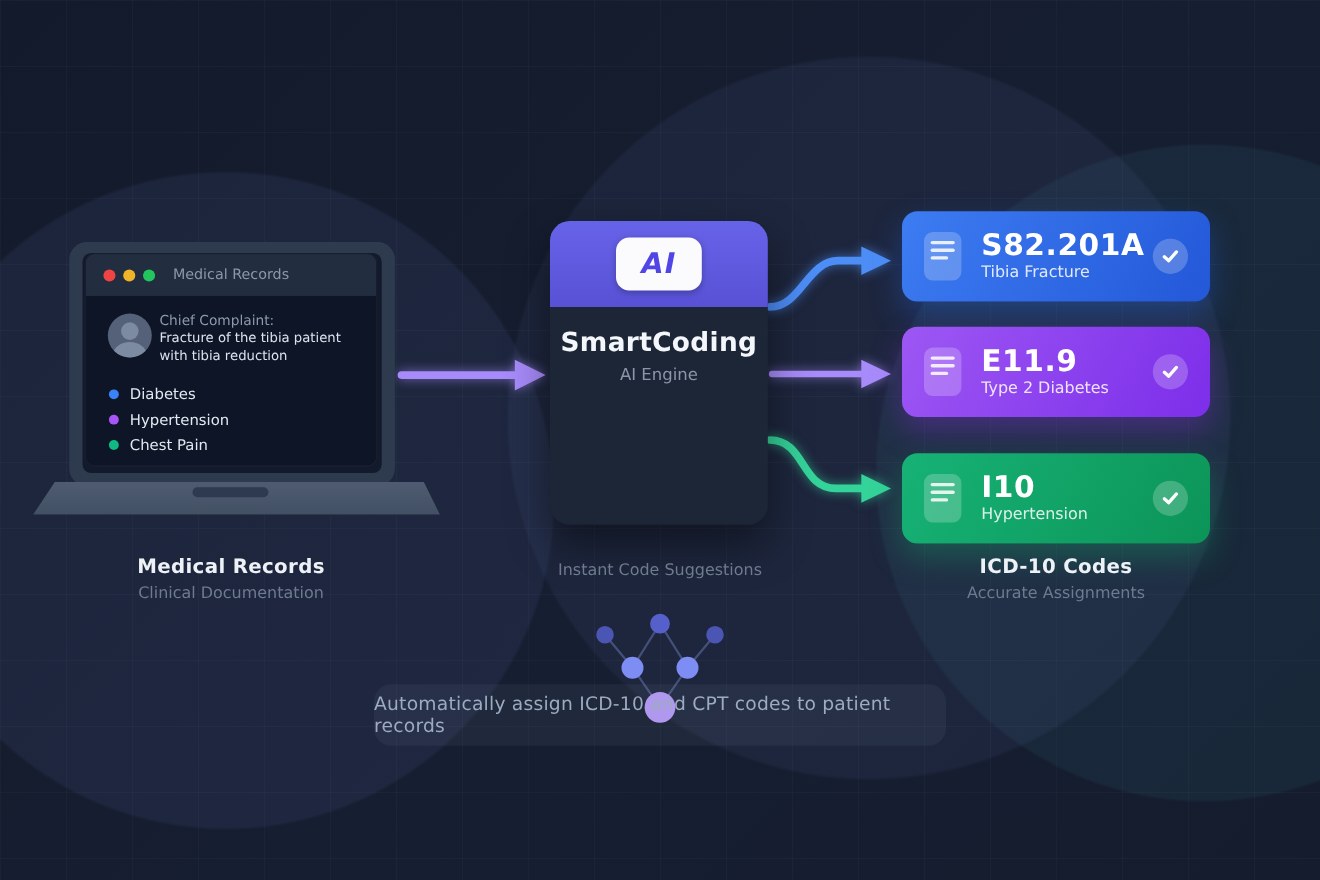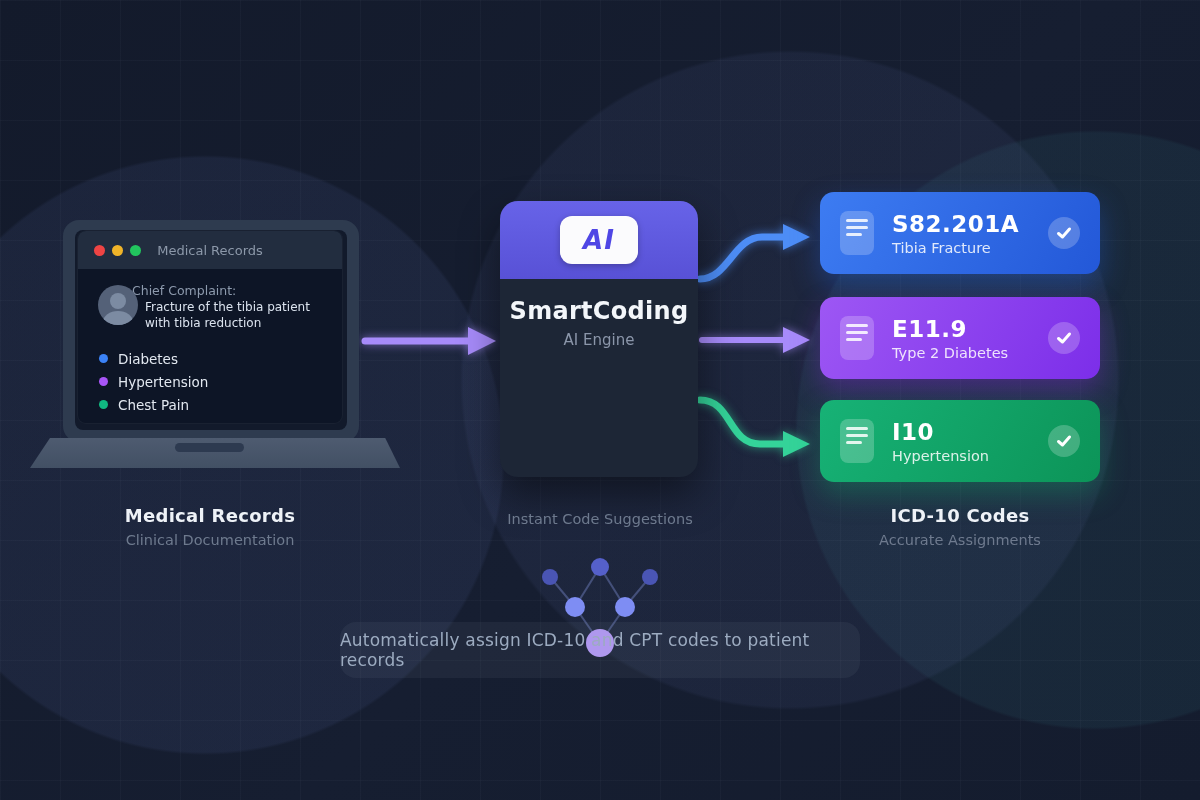--- a/index.html
+++ b/index.html
@@ -23,21 +23,21 @@
   .laptop-screen{position:absolute;left:12px;top:10px;width:272px;height:200px;background:#121a2b;border-radius:8px;}
   .window{position:absolute;left:78px;top:231px;width:264px;height:192px;background:#0d1526;border-radius:8px;overflow:hidden;box-shadow:0 0 0 1px rgba(255,255,255,0.03);}
   .titlebar{height:38px;background:#222d3f;display:flex;align-items:center;position:relative;}
   .dot{width:11px;height:11px;border-radius:50%;margin-left:7px;}
   .dot:first-child{margin-left:16px;}
   .win-title{position:absolute;left:0;right:0;text-align:center;color:#8c98a9;font-size:13px;}
   .win-body{padding:14px 16px 0 16px;position:relative;}
   .avatar{position:absolute;left:20px;top:16px;width:40px;height:40px;border-radius:50%;background:#546178;overflow:hidden;}
   .avatar .head{position:absolute;left:12px;top:8px;width:16px;height:16px;border-radius:50%;background:#7c8ba2;}
   .avatar .body{position:absolute;left:5px;top:26px;width:30px;height:22px;border-radius:50%;background:#7c8ba2;}
-  .cc-label{margin-left:38px;font-size:12.5px;color:#8d9aad;}
+  .cc-label{margin-left:51px;font-size:12.5px;color:#8d9aad;}
   .cc-line{margin-left:51px;font-size:12px;color:#dbe3ee;line-height:15.5px;margin-top:2px;}
   .cc-line + .cc-line{margin-top:0;}
   .cond-list{margin-top:16px;}
   .cond{display:flex;align-items:center;height:23px;}
   .cond .bullet{width:9px;height:9px;border-radius:50%;margin-left:5px;margin-right:10px;}
   .cond .cond-label{font-size:13.5px;color:#e2e8f0;}
   .laptop-base{position:absolute;left:30px;top:438px;width:370px;height:30px;
     background:linear-gradient(180deg,#4e5b70,#425064);
     clip-path:polygon(5.4% 0,96% 0,100% 100%,0 100%);}
   .base-notch{position:absolute;left:145px;top:5px;width:69px;height:9px;border-radius:5px;background:#2d3a50;}
@@ -51,27 +51,27 @@
   .net{position:absolute;left:0;top:352px;width:198px;height:120px;}
   
   .arrows{position:absolute;inset:0;pointer-events:none;}
   .arrow-main{filter:drop-shadow(0 0 5px rgba(167,139,250,0.65));}
   .arrow-blue{filter:drop-shadow(0 0 5px rgba(77,141,247,0.65));}
   .arrow-green{filter:drop-shadow(0 0 5px rgba(52,211,153,0.6));}
   
   .code-card{position:absolute;left:820px;width:280px;height:82px;border-radius:14px;display:flex;align-items:center;padding:0 20px;box-sizing:border-box;}
   .code-card.c0{top:192px;background:linear-gradient(120deg,#3d7cf2,#2358d8);box-shadow:0 12px 28px rgba(37,99,235,0.35);}
   .code-card.c1{top:297px;background:linear-gradient(120deg,#9d57f4,#7c2ee9);box-shadow:0 12px 28px rgba(139,47,232,0.35);}
-  .code-card.c2{top:400px;background:linear-gradient(120deg,#17b276,#0c9458);box-shadow:0 12px 28px rgba(16,165,103,0.35);}
+  .code-card.c2{top:412px;background:linear-gradient(120deg,#17b276,#0c9458);box-shadow:0 12px 28px rgba(16,165,103,0.35);}
   .doc-icon{width:34px;height:44px;border-radius:8px;background:rgba(255,255,255,0.22);margin-right:18px;padding:8px 0 0 6px;box-sizing:border-box;flex-shrink:0;}
   .doc-line{height:3px;border-radius:2px;background:rgba(255,255,255,0.85);margin-bottom:4px;}
   .doc-line.l1,.doc-line.l2{width:22px;}
   .doc-line.l3{width:16px;}
   .code-text{display:flex;flex-direction:column;}
-  .code-code{color:#ffffff;font-size:23px;font-weight:bold;letter-spacing:0.5px;line-height:26px;}
+  .code-code{color:#ffffff;font-size:27px;font-weight:bold;letter-spacing:0.5px;line-height:26px;}
   .code-name{color:rgba(255,255,255,0.85);font-size:14.5px;margin-top:3px;}
   .check-circle{margin-left:auto;width:32px;height:32px;border-radius:50%;background:rgba(255,255,255,0.22);display:flex;align-items:center;justify-content:center;flex-shrink:0;}
   
   .col-label{position:absolute;width:300px;text-align:center;}
   .col-title{font-size:18px;font-weight:bold;color:#eef2f7;letter-spacing:0.3px;}
   .col-sub{margin-top:6px;font-size:14.5px;color:#6e7a8e;}
   .col-0{left:60px;top:505px;} .col-1{left:450px;top:505px;} .col-2{left:810px;top:505px;}
   
   .banner{position:absolute;left:340px;top:622px;width:520px;height:56px;border-radius:16px;
     background:rgba(148,163,184,0.08);display:flex;align-items:center;}

